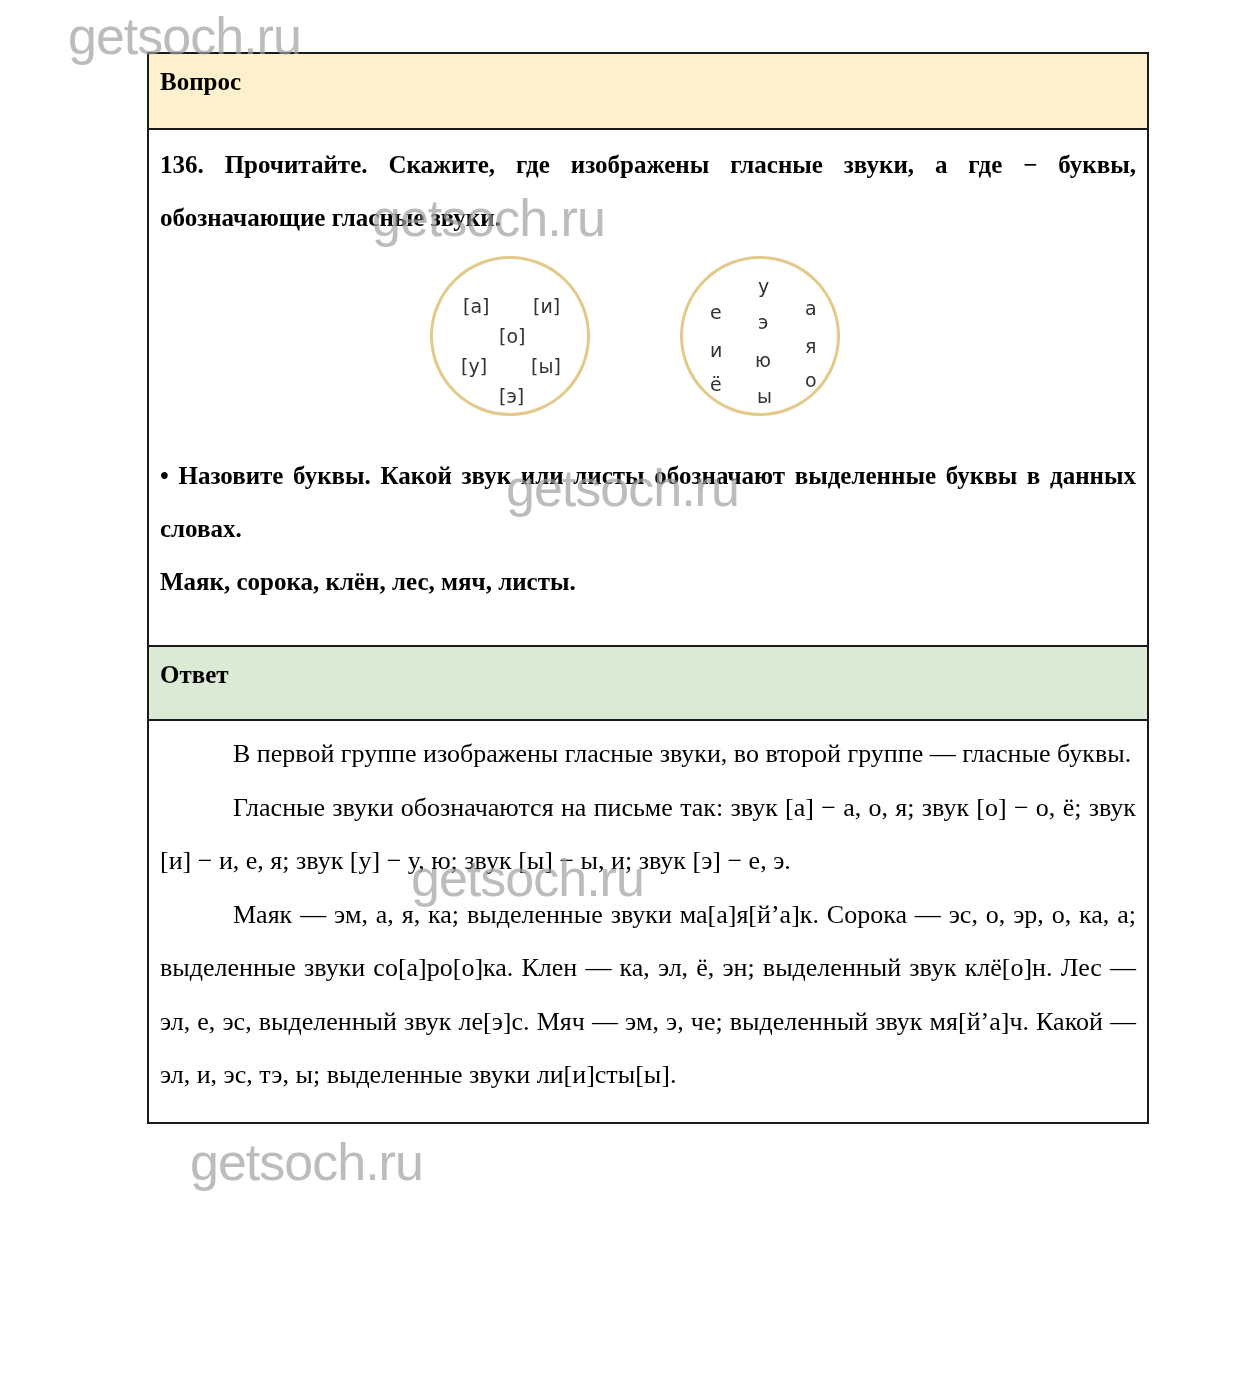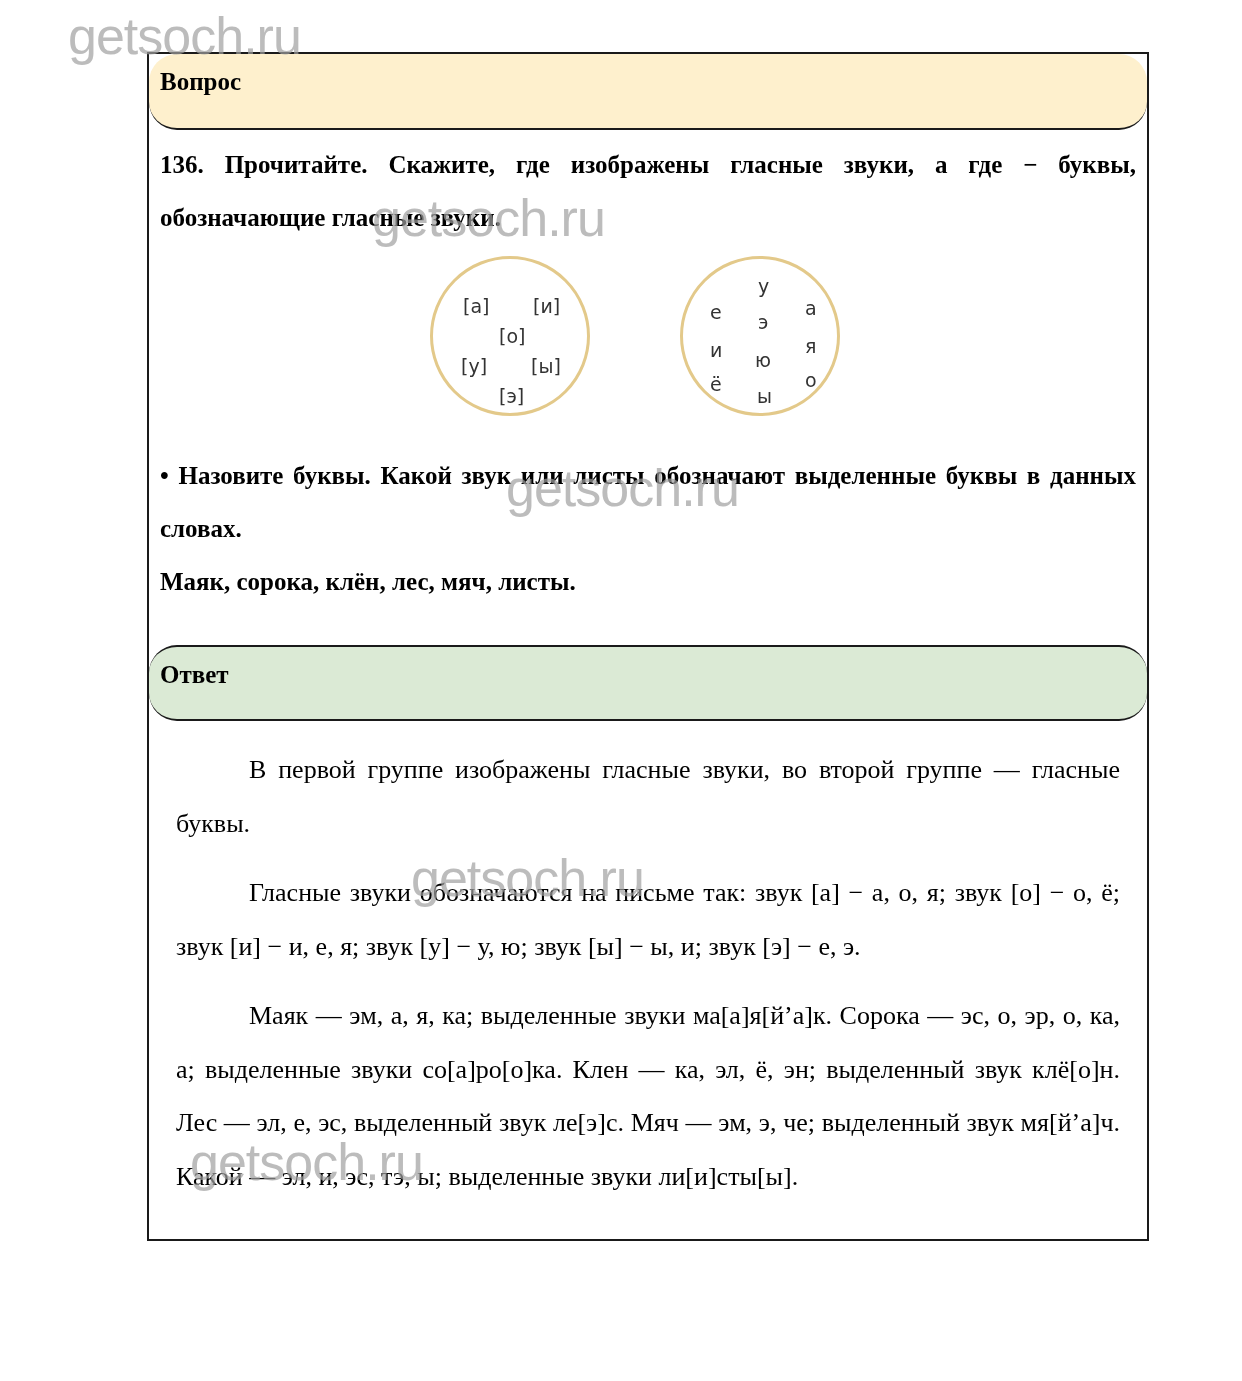--- a/index.html
+++ b/index.html
@@ -10,27 +10,27 @@
                pointer-events: none; z-index: 5; white-space: nowrap; line-height: 1; }
   .wm1 { left: 68px; top: 10px; }
   .wm2 { left: 372px; top: 192px; }
   .wm3 { left: 506px; top: 462px; }
   .wm4 { left: 411px; top: 852px; }
   .wm5 { left: 190px; top: 1136px; }
 
   .table { position: absolute; left: 147px; top: 52px; width: 1002px;
            border: 2px solid #1a1a1a; box-sizing: border-box; }
   .row-head { border-bottom: 2px solid #1a1a1a; height: 76px; box-sizing: border-box;
-              padding: 14px 0 0 11px; font-weight: bold; font-size: 25px; border-radius: 28px; }
+              padding: 14px 0 0 11px; font-weight: bold; font-size: 25px; }
   .q-head { background: #fef0cd; }
   .a-head { background: #dbead5; border-top: 2px solid #1a1a1a; margin-top: 17px; }
   .q-body { padding: 8px 11px 20px 11px; font-weight: bold; font-size: 25px; line-height: 53px; }
   .q-body p { margin: 0; text-align: justify; }
   .a-body { padding: 6px 11px 20px 11px; font-size: 26px; line-height: 53.5px; }
-  .a-body p { margin: 16px; text-align: justify; text-indent: 73px; }
+  .a-body p { margin: 0; text-align: justify; text-indent: 73px; }
 
   .figure { position: relative; height: 205px; margin: 0; }
   .circle { position: absolute; width: 160px; height: 160px; border-radius: 50%;
             border: 3px solid #e3c98a; box-sizing: border-box; top: 12px; }
   .c1 { left: 270px; }
   .c2 { left: 520px; }
   .glyph { position: absolute; font-family: "DejaVu Sans", "Liberation Sans", sans-serif;
            font-size: 19px; color: #333; font-weight: normal; line-height: 1; }
 </style>
 </head>

